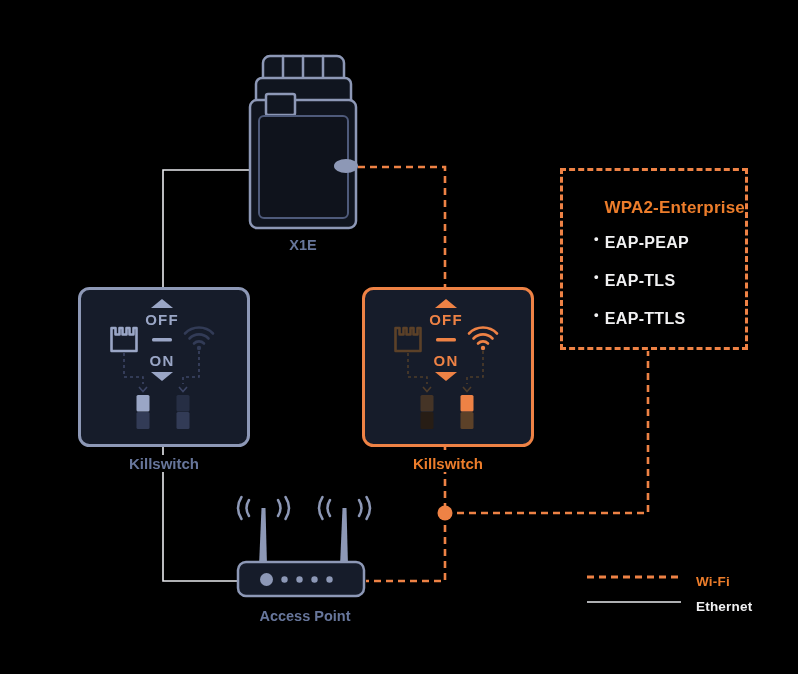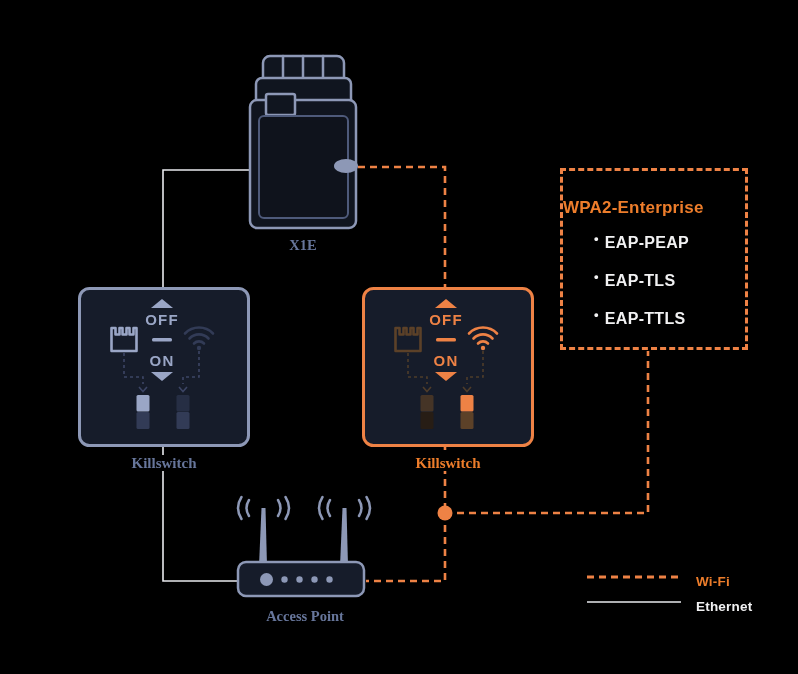--- a/index.html
+++ b/index.html
@@ -42,28 +42,28 @@
   .arrowhead{fill:none;stroke-width:1.6;}
   .ks-blue .conn,.ks-blue .arrowhead{stroke:var(--blue_connector);}
   .ks-orange .conn,.ks-orange .arrowhead{stroke:var(--accent_connector);}
   .ks-blue .tog-a-top{fill:var(--blue_bright);} .ks-blue .tog-a-bot{fill:var(--blue_muted);}
   .ks-blue .tog-b-top{fill:var(--blue_muted_dark);} .ks-blue .tog-b-bot{fill:var(--blue_muted);}
   .ks-orange .tog-a-top{fill:var(--accent_muted_dark);} .ks-orange .tog-a-bot{fill:var(--accent_dark);}
   .ks-orange .tog-b-top{fill:var(--accent);} .ks-orange .tog-b-bot{fill:var(--accent_muted);}
 
   
   .dev-label{position:absolute;text-align:center;font-weight:bold;font-size:14.5px;
-             color:var(--blue_label);z-index:3;font-family:Liberation Serif, serif;}
+             color:var(--blue_label);z-index:3;}
   .dev-label .lb{background:var(--background);padding:0 6px;}
   .dev-label.orange{color:var(--accent_label);}
 
   
   #wpa2{position:absolute;left:560px;top:168px;width:188px;height:182px;box-sizing:border-box;
         border:3px dashed var(--accent);z-index:2;}
-  #wpa2 .title{margin-top:27px;text-align:left;font-size:17px;font-weight:bold;
+  #wpa2 .title{margin-top:27px;text-align:right;font-size:17px;font-weight:bold;
                color:var(--accent_label);letter-spacing:.2px;}
   #wpa2 ul{list-style:none;margin:15px 0 0 0;padding:0 0 0 31px;}
   #wpa2 li{display:flex;align-items:flex-start;margin-top:19px;color:var(--white);
            font-size:16px;font-weight:bold;letter-spacing:.3px;line-height:19px;}
   #wpa2 li:first-child{margin-top:0;}
   #wpa2 .bullet{font-size:13px;line-height:13px;margin-right:6px;transform:translateY(-1px);color:var(--white);}
 
   
   .legend-row{position:absolute;display:flex;z-index:3;}
   .legend-label{margin-left:15px;font-size:13.5px;font-weight:bold;letter-spacing:.2px;}

